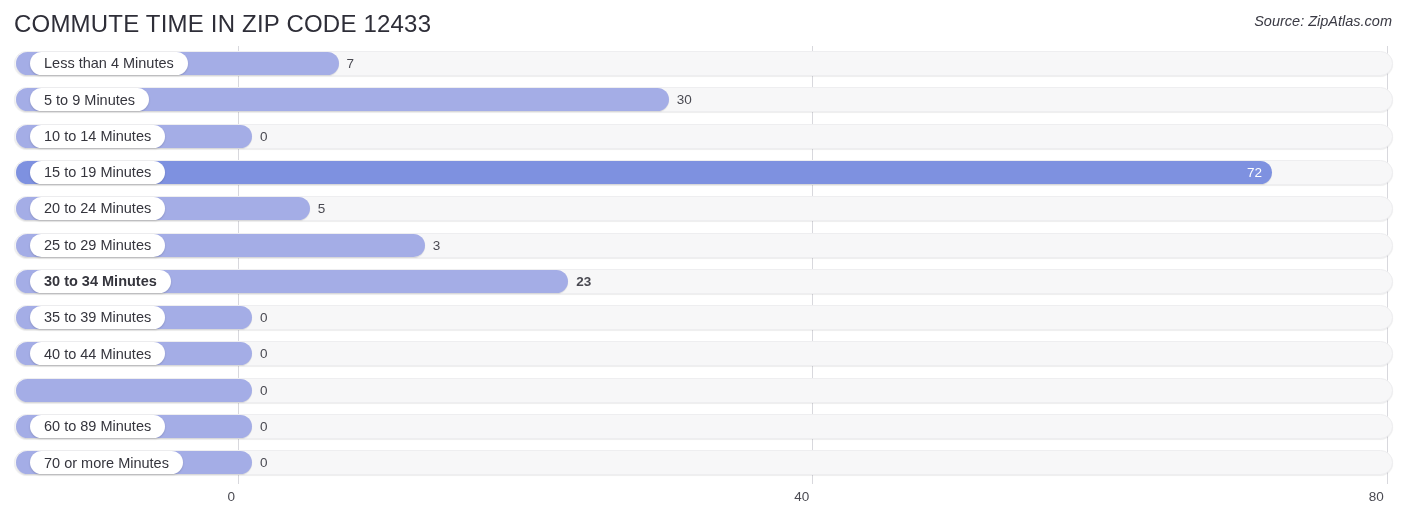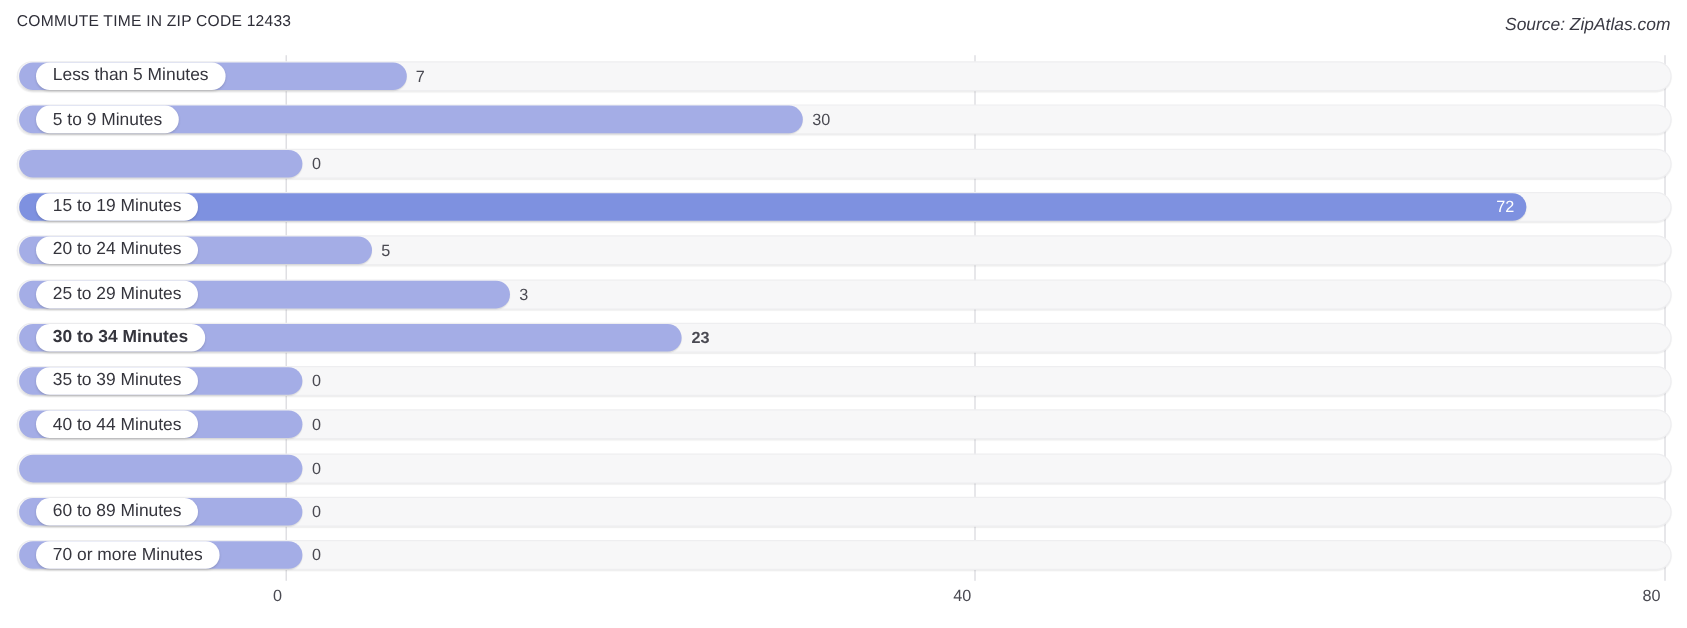--- a/index.html
+++ b/index.html
@@ -11,21 +11,21 @@
     overflow:hidden;
     position:relative;
   }
 
   
   #header{
     position:absolute;left:0;top:0;width:1406px;height:44px;
   }
   #chart-title{
     position:absolute;left:14px;top:10px;
-    font-size:13px;
+    font-size:24px;
     letter-spacing:.2px;
     color:#2e2e38;
     font-weight:400;
     white-space:nowrap;
   }
   #source-note{
     position:absolute;right:14px;top:13px;
     font-size:14.5px;
     font-style:italic;
     color:#3a3a44;
@@ -125,35 +125,38 @@
   <div id="gridlines">
       <div class="gridline" style="left: 238px;"></div>
       <div class="gridline" style="left: 812.4px;"></div>
       <div class="gridline" style="left: 1386.8px;"></div>
     </div>
   <div id="rows">
       <div class="row" style="top: 7px;">
         <div class="track"></div>
         <div class="bar" style="width: 322.52px;"></div>
         <div class="label-pill">
-          <span>Less than 5 Minutes</span>
+          <span>Less than 4 Minutes</span>
         </div>
         <div class="value" style="left: 332.52px;">7</div>
       </div>
       <div class="row" style="top: 43.3px;">
         <div class="track"></div>
         <div class="bar" style="width: 652.8px;"></div>
         <div class="label-pill">
           <span>5 to 9 Minutes</span>
         </div>
         <div class="value" style="left: 662.8px; text-align: right;">30</div>
       </div>
       <div class="row" style="top: 79.6px;">
         <div class="track"></div>
         <div class="bar" style="width: 236px;"></div>
+        <div class="label-pill">
+          <span>10 to 14 Minutes</span>
+        </div>
         <div class="value" style="left: 246px;">0</div>
       </div>
       <div class="row" style="top: 115.9px;">
         <div class="track"></div>
         <div class="bar highlight" style="width: 1255.92px;"></div>
         <div class="label-pill">
           <span>15 to 19 Minutes</span>
         </div>
         <div class="value inside" style="left: 1211.92px; width: 36px;">72</div>
       </div>

